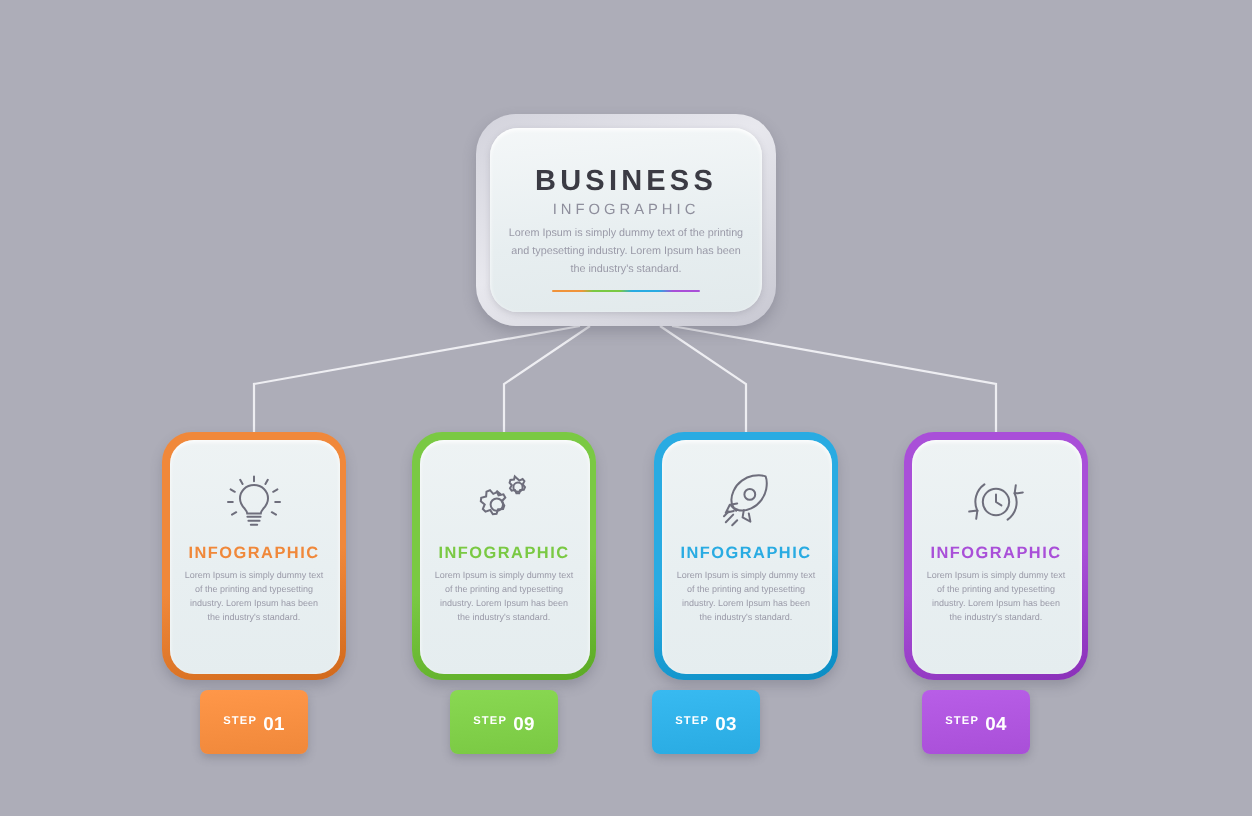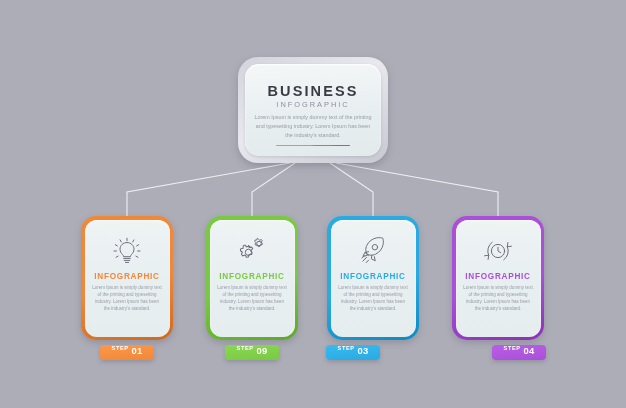--- a/index.html
+++ b/index.html
@@ -127,23 +127,24 @@
     line-height: 1.62;
     color: #9a9aa8;
     text-align: center;
     max-width: 78px;
   }
 
   
   .badge {
     position: absolute;
     width: 54px;
-    height: 15px;
+    height: 32px;
     border-radius: 4px;
     display: flex;
+    align-items: center;
     justify-content: center;
     gap: 3px;
     color: #ffffff;
     box-shadow: 0 2px 4px rgba(90,90,105,0.32);
   }
   .badge-word {
     font-size: 5.6px;
     font-weight: bold;
     letter-spacing: 0.6px;
   }
@@ -251,18 +252,18 @@
             <path d="M6.7 19.4a10.6 10.6 0 0 1 3.5-13.2"></path>
             <path d="M25.9 6.6l-.6 4.2 4.1-.6"></path>
             <path d="M6.1 23.4l.6-4.2-4.1.6"></path>
           </g>
         </svg>
       </div>
       <div class="card-title" style="color: rgb(169, 79, 216);">INFOGRAPHIC</div>
       <div class="card-desc">Lorem Ipsum is simply dummy text of the printing and typesetting industry. Lorem Ipsum has been the industry's standard.</div>
     </div>
   </div>
-  <div class="badge" id="badge-3" style="left: 492px; top: 345px; background: linear-gradient(175deg, rgb(184, 94, 231) 0%, rgb(169, 79, 216) 100%);">
+  <div class="badge" id="badge-3" style="left: 461px; top: 345px; background: linear-gradient(175deg, rgb(184, 94, 231) 0%, rgb(169, 79, 216) 100%);">
     <span class="badge-word">STEP</span>
     <span class="badge-num">04</span>
   </div>
 
 </div>
 
 </body></html>

